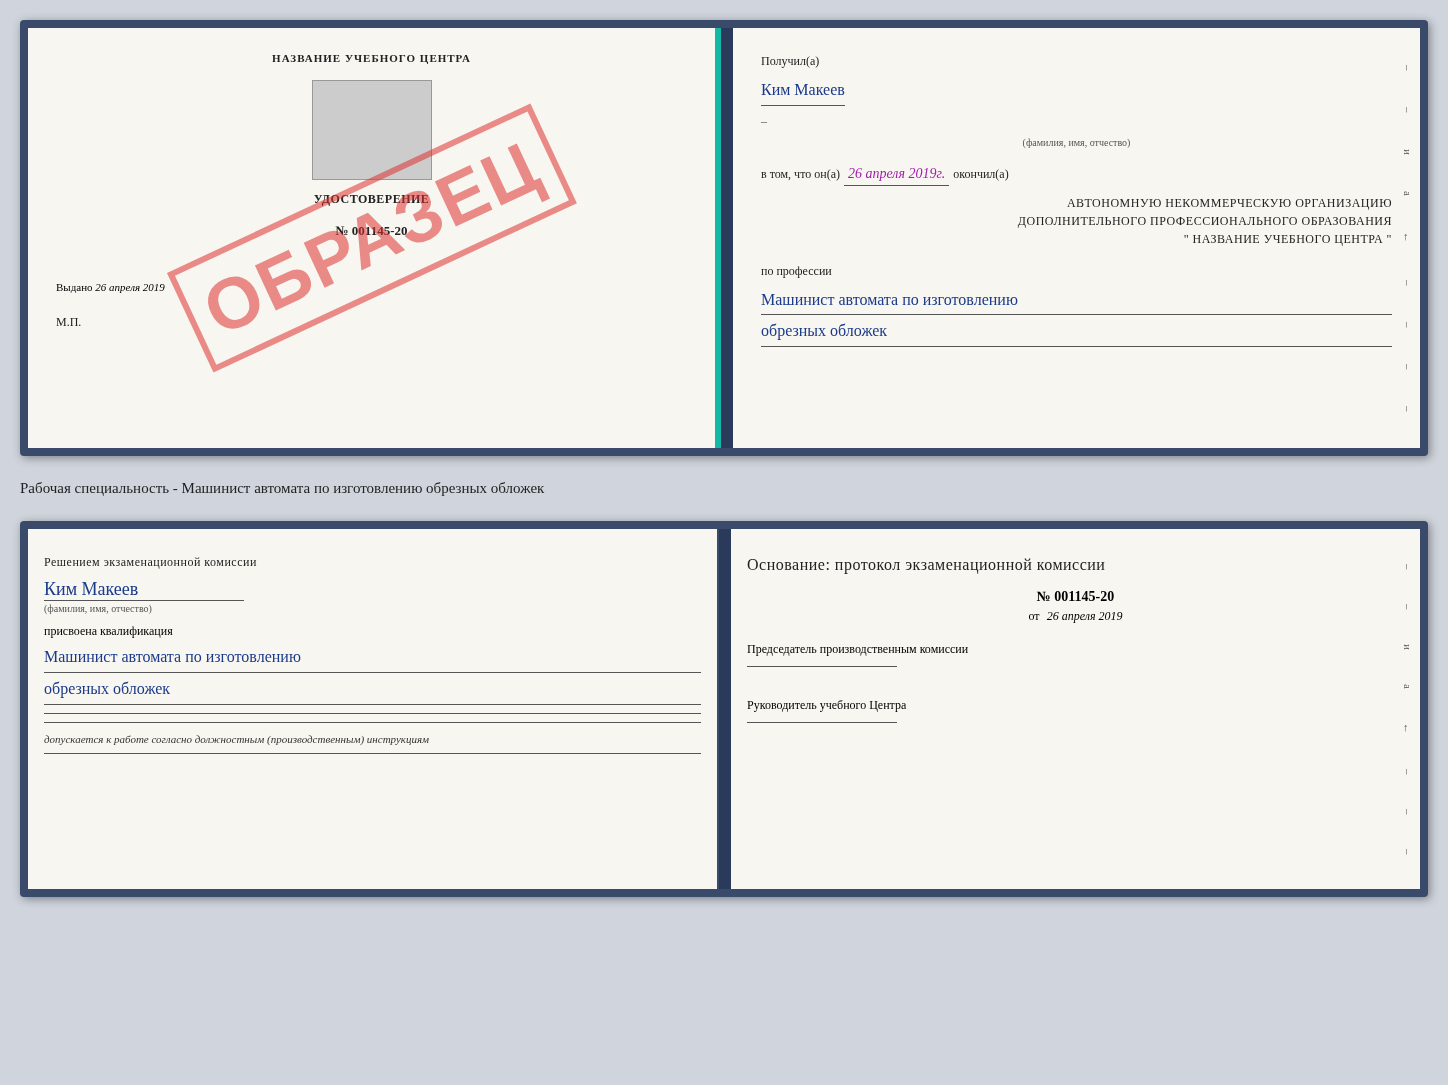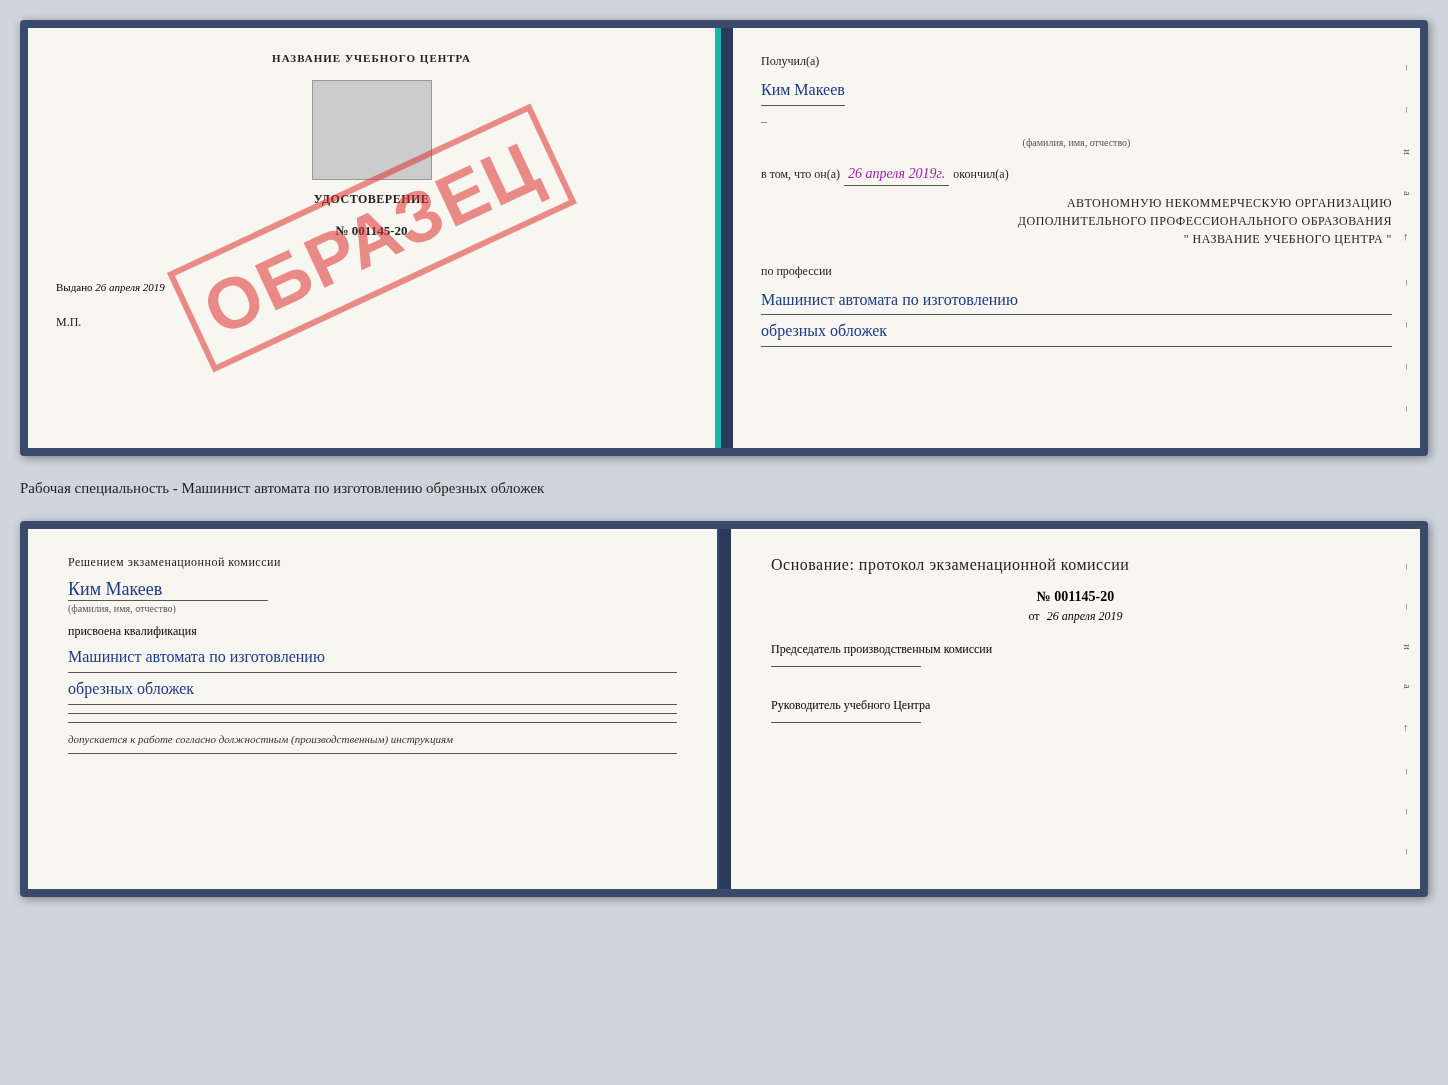--- a/index.html
+++ b/index.html
@@ -211,21 +211,21 @@
       gap: 0;
       background: #3a4a6b;
       padding: 8px;
       border-radius: 4px;
       box-shadow: 2px 2px 10px rgba(0,0,0,0.4);
     }
 
     .bottom-page {
       background: #f8f6f0;
       flex: 1;
-      padding: 24px 40px;
+      padding: 24px 16px;
       position: relative;
       min-height: 360px;
     }
 
     .bottom-page-left {
       border-right: 2px solid #3a4a6b;
     }
 
     .reshen-title {
       font-size: 12px;

